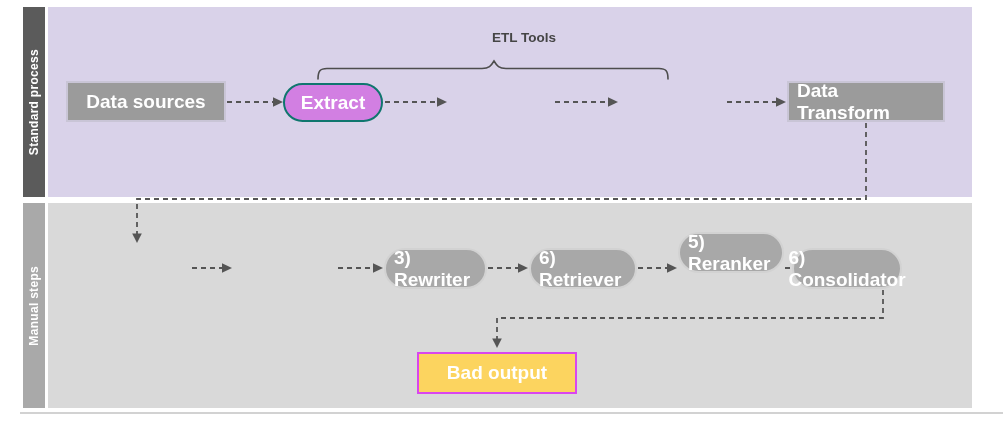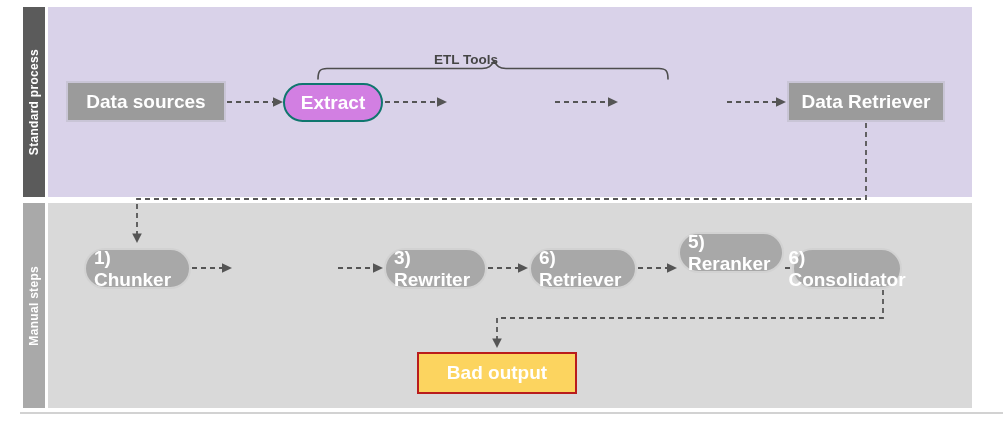--- a/index.html
+++ b/index.html
@@ -28,23 +28,23 @@
   .lane2-bg{position:absolute; left:48px; top:203px; width:924px; height:205px; background:var(--lane2_bg);}
   .bottom-rule{position:absolute; left:20px; top:412px; width:983px; height:2px; background:#d2d2d2;}
   .node{
     position:absolute; display:flex; align-items:center; justify-content:center;
     text-align:left; color:var(--label_text); font-weight:bold; font-size:19px;
     line-height:1.15; box-sizing:border-box; padding:2px 8px;
   }
   .rect-gray{background:var(--gray_node); border:2px solid #c9c5d6;}
   .pill-etl{background:var(--pill_fill); border:2px solid #0f766e; border-radius:22px;}
   .pill-step{background:var(--step_pill); border:2px solid #d2d2d2; border-radius:22px;}
-  .rect-bad{background:var(--bad_output); border:2px solid #b91c1c;}
+  .rect-bad{background:var(--bad_output); border:2px solid #d946ef;}
   .etl-label{
-    position:absolute; left:434px; top:52px; width:122px; text-align:left;
+    position:absolute; left:434px; top:30px; width:122px; text-align:right;
     color:var(--annotation_text); font-weight:bold; font-size:13.5px;
   }
   svg.overlay{position:absolute; left:0; top:0; pointer-events:none;}
   .edge-line{stroke:var(--connector); stroke-width:1.8; fill:none; stroke-dasharray:5 4;}
   .edge-head{fill:var(--connector); stroke:none;}
   .bracket{stroke:#4d4d4d; stroke-width:1.6; fill:none; stroke-linecap:round;}
 </style>
 </head>
 <body>
 
@@ -113,26 +113,23 @@
 
   <div class="etl-label">ETL Tools</div>
 
   <div class="node rect-gray" style="left:66px;top:81px;width:160px;height:41px">
     <span>Data sources</span>
   </div>
   <div class="node pill-etl" style="left:283px;top:83px;width:100px;height:39px">
     <span>Extract</span>
   </div>
   <div class="node rect-gray" style="left:787px;top:81px;width:158px;height:41px">
-    <span>Data Retriever</span>
+    <span>Data Transform</span>
   </div>
 
-  <div class="node pill-step" style="left:84px;top:248px;width:107px;height:41px">
-    <span>1) Chunker</span>
-  </div>
   <div class="node pill-step" style="left:384px;top:248px;width:103px;height:41px">
     <span>3) Rewriter</span>
   </div>
   <div class="node pill-step" style="left:529px;top:248px;width:108px;height:41px">
     <span>6) Retriever</span>
   </div>
   <div class="node pill-step" style="left:678px;top:232px;width:106px;height:41px">
     <span>5) Reranker</span>
   </div>
   <div class="node pill-step" style="left:792px;top:248px;width:110px;height:41px">

